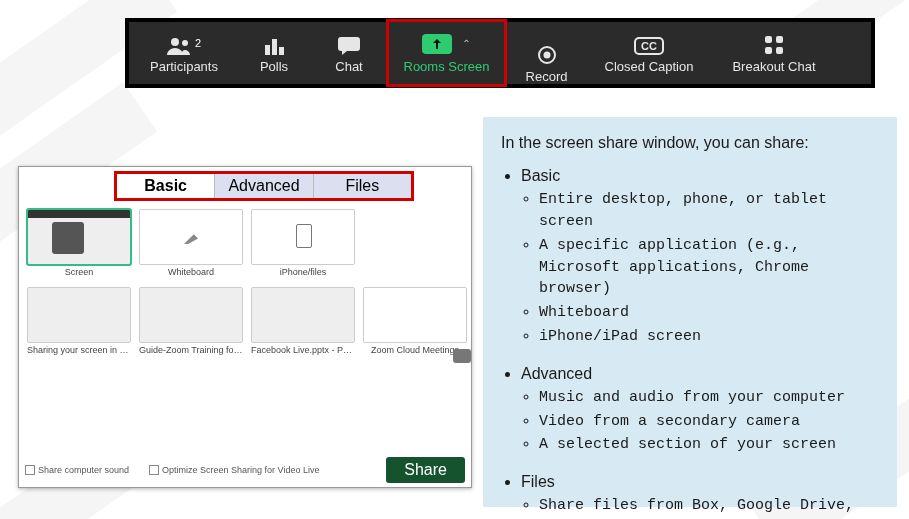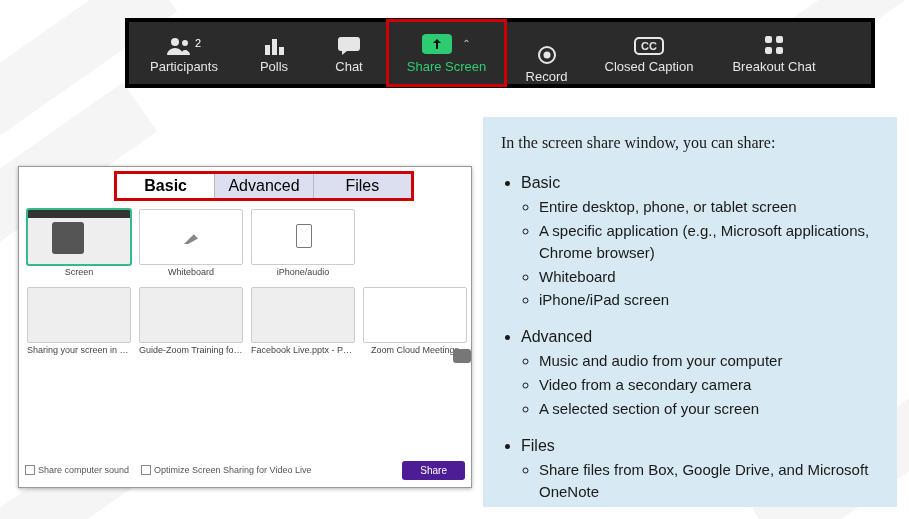--- a/index.html
+++ b/index.html
@@ -103,41 +103,41 @@
   .tile .corner-icon { position:absolute; right:-2px; bottom:-8px; width:14px; height:14px; background:#bbb; border-radius:3px; display:flex;align-items:center;justify-content:center;font-size:8px;color:#fff;}
   .tile.last .cam { position:absolute; right:-4px; bottom:-8px; width:18px; height:14px; background:#777; border-radius:3px; }
 
   .thumb.wb { background:#fff; }
   .thumb.wb::after { content:""; position:absolute; top:20px; left:44px; width:14px; height:14px; background:#888; clip-path: polygon(0 100%, 70% 30%, 100% 60%, 30% 100%); }
   .thumb.ip { background:#fff; }
   .thumb.ip::after { content:""; position:absolute; top:14px; left:44px; width:14px; height:22px; border:1.5px solid #777; border-radius:2px; }
 
   .bottom-bar {
     position:absolute; left:6px; right:6px; bottom:6px; height:22px;
-    display:flex; align-items:center; gap:12px; font-size:9px; color:#555;
+    display:flex; align-items:center; gap:20px; font-size:9px; color:#555;
   }
   .cb { width:10px; height:10px; border:1px solid #888; display:inline-block; margin-right:3px; vertical-align:middle; }
   .share-btn {
-    margin-left:auto; background:#4c1d95; color:#fff; font-size:10px;
+    margin-left:auto; background:#14532d; color:#fff; font-size:16px;
     padding:4px 18px; border-radius:3px; cursor:pointer;
   }
 
   
   .info-panel {
     position:absolute; top:117px; left:483px;
     width:414px; height:390px;
     background:#d7e9f3;
     padding:14px 18px;
     font-size:16px; color:#1a1a1a;
     line-height:1.45;
   }
-  .info-panel .heading { margin-bottom:17px;font-family:Liberation Serif, serif; }
+  .info-panel .heading { margin-bottom:10px; }
   .info-panel ul { margin:0 0 14px 0; padding-left:20px; }
   .info-panel ul.top > li { list-style: disc; margin-bottom:4px; }
-  .info-panel ul.sub { padding-left:18px; margin-top:2px; margin-bottom:0; }
+  .info-panel ul.sub { padding-left:18px; margin-top:2px; margin-bottom:0;font-family:Liberation Mono, monospace; }
   .info-panel ul.sub > li { list-style: circle; font-size:15px; margin-bottom:2px; }
 </style>
 </head>
 <body>
 
 <div class="bg-shape bg1"></div>
 <div class="bg-shape bg2"></div>
 <div class="bg-shape bg3"></div>
 <div class="bg-shape bg4"></div>
 <div class="bg-shape bg5"></div>
@@ -179,21 +179,21 @@
   <div class="tb-item share">
     <div class="tb-highlight"></div>
     <div class="tb-icon share-wrap">
       <div class="share-icon-box">
         <svg width="12" height="12" viewBox="0 0 12 12">
             <path fill="#111" d="M6 1l4 4H7v6H5V5H2z"></path>
           </svg>
       </div>
       <span class="share-caret">⌃</span>
     </div>
-    <span class="tb-label">Share Screen</span>
+    <span class="tb-label">Rooms Screen</span>
   </div>
 
   <div class="tb-item record">
     <div class="tb-icon">
       <svg width="20" height="20" viewBox="0 0 20 20">
           <circle cx="10" cy="10" r="8" fill="none" stroke="#e6e6e6" stroke-width="2"></circle>
           <circle cx="10" cy="10" r="3.5" fill="#e6e6e6"></circle>
         </svg>
     </div>
     <span class="tb-label">Record</span>
@@ -235,21 +235,21 @@
           <div class="face"></div>
         </div>
       <div class="cap">Screen</div>
     </div>
     <div class="tile">
       <div class="thumb wb"></div>
       <div class="cap">Whiteboard</div>
     </div>
     <div class="tile">
       <div class="thumb ip"></div>
-      <div class="cap">iPhone/audio</div>
+      <div class="cap">iPhone/files</div>
     </div>
   </div>
 
   <div class="tiles-row row2">
     <div class="tile">
       <div class="thumb"></div>
       <div class="cap">Sharing your screen in a meeting ...</div>
       <div class="corner-icon"></div>
     </div>
     <div class="tile">

